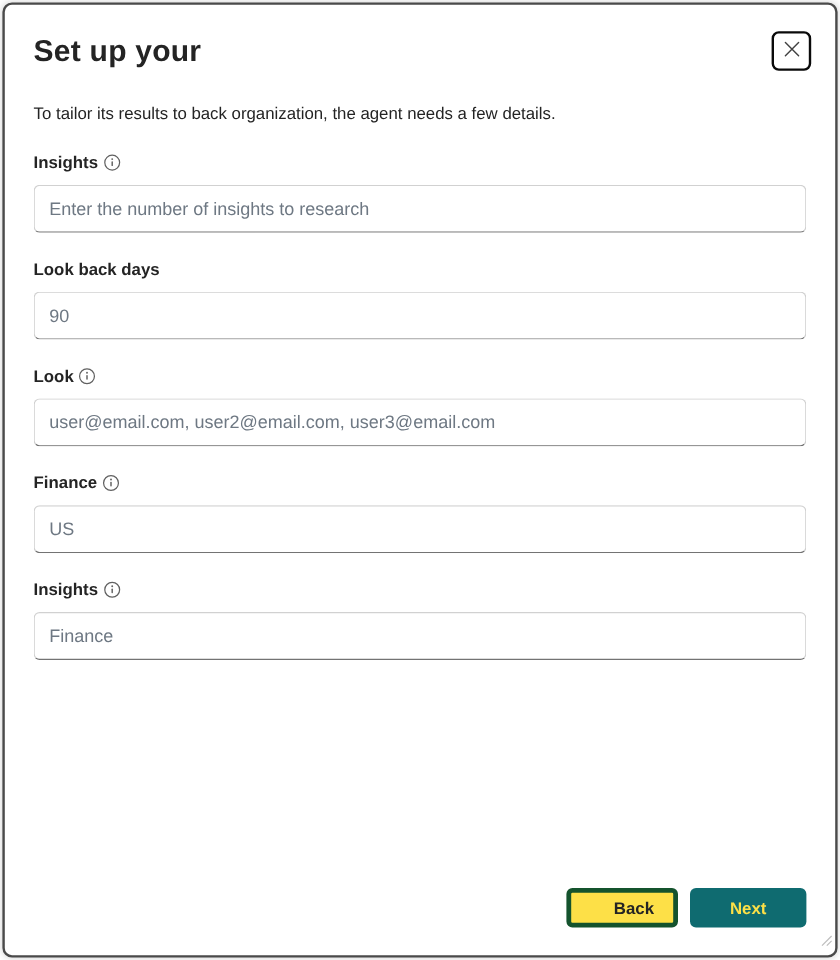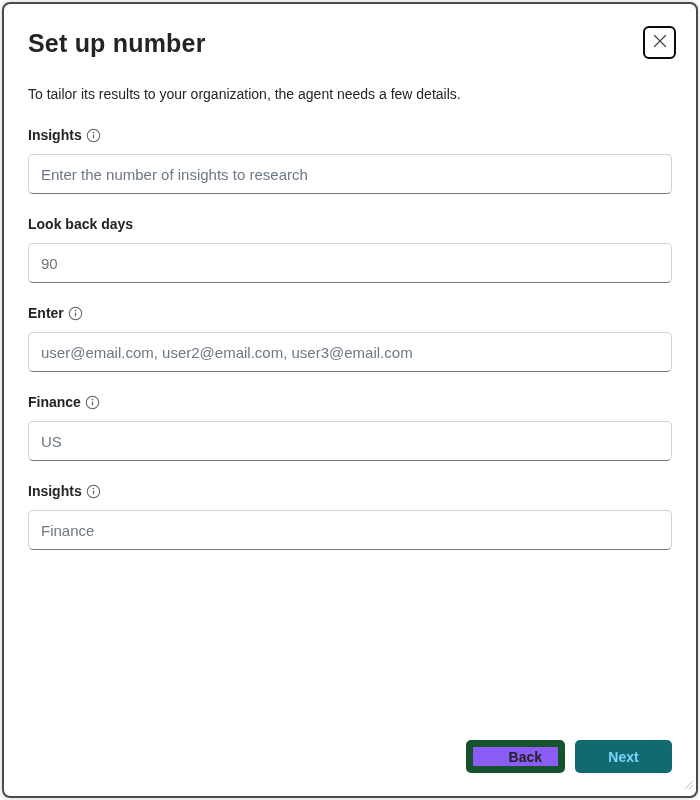--- a/index.html
+++ b/index.html
@@ -96,54 +96,54 @@
     height: 33px;
     border-radius: 5px;
     font-size: 14px;
     font-weight: 700;
     font-family: "Liberation Sans", sans-serif;
     cursor: pointer;
     padding: 0 16px;
   }
   .btn-secondary {
     min-width: 91px;
-    background: #8b5cf6;
-    border: 7px solid #14532d;
+    background: #fde047;
+    border: 4px solid #14532d;
     color: #242424;
     padding-left: 36px;
   }
   .btn-primary {
     min-width: 97px;
     border: none;
-    color: #7dd3fc;
+    color: #fde047;
   }
   .resize-handle {
     position: absolute;
     right: 2px;
     bottom: 2px;
     cursor: nwse-resize;
   }
 </style>
 </head>
 <body>
 
 <div class="dialog">
 
   <div class="dialog-header">
-    <h1 class="dialog-title">Set up number</h1>
+    <h1 class="dialog-title">Set up your</h1>
     <button class="close-btn" aria-label="Close">
       <span class="close-icon">
         <svg width="14" height="14" viewBox="0 0 14 14">
           <path d="M1.5 1.5 L12.5 12.5 M12.5 1.5 L1.5 12.5" stroke="#424242" stroke-width="1.2" stroke-linecap="round"></path>
         </svg>
       </span>
     </button>
   </div>
 
-  <p class="dialog-subtitle">To tailor its results to your organization, the agent needs a few details.</p>
+  <p class="dialog-subtitle">To tailor its results to back organization, the agent needs a few details.</p>
 
   <div class="form">
 
     <div class="field">
       <div class="field-label">
         <span>Insights</span>
         <span class="info-icon">
           <svg width="15" height="15" viewBox="0 0 16 16">
             <circle cx="8" cy="8" r="6.6" fill="none" stroke="#616161" stroke-width="1.1"></circle>
             <rect x="7.35" y="6.9" width="1.3" height="4.2" rx="0.6" fill="#616161"></rect>
@@ -156,21 +156,21 @@
 
     <div class="field">
       <div class="field-label">
         <span>Look back days</span>
       </div>
       <input class="text-input" type="text" placeholder="90" style="">
     </div>
 
     <div class="field">
       <div class="field-label">
-        <span>Enter</span>
+        <span>Look</span>
         <span class="info-icon">
           <svg width="15" height="15" viewBox="0 0 16 16">
             <circle cx="8" cy="8" r="6.6" fill="none" stroke="#616161" stroke-width="1.1"></circle>
             <rect x="7.35" y="6.9" width="1.3" height="4.2" rx="0.6" fill="#616161"></rect>
             <circle cx="8" cy="4.9" r="0.85" fill="#616161"></circle>
           </svg>
         </span>
       </div>
       <input class="text-input" type="text" placeholder="user@email.com, user2@email.com, user3@email.com" style="">
     </div>

